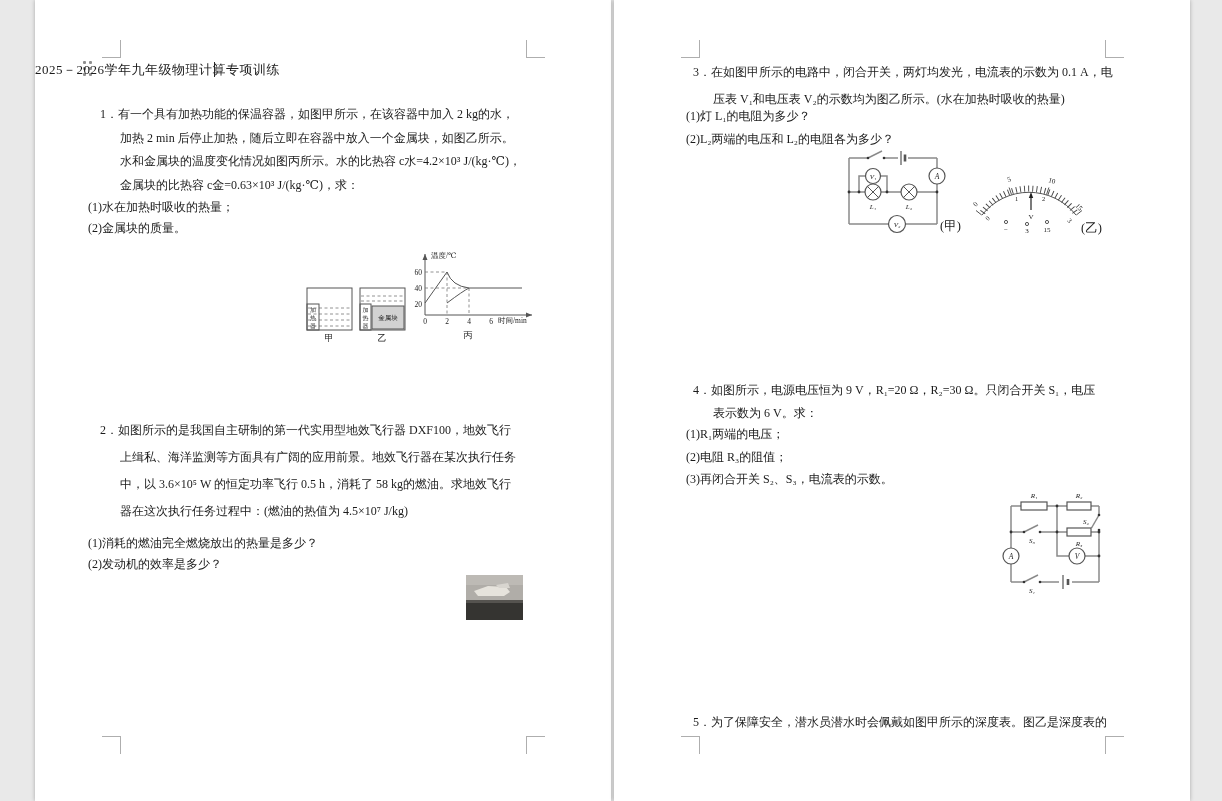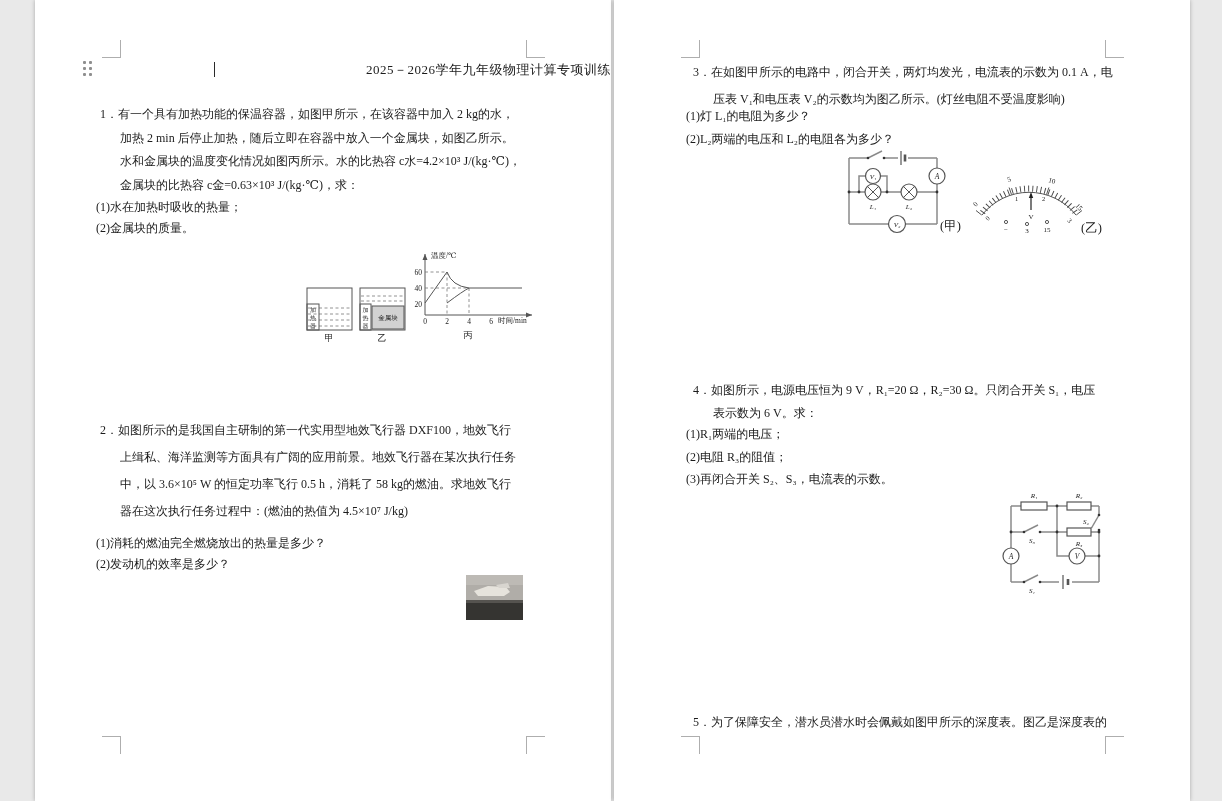--- a/index.html
+++ b/index.html
@@ -14,34 +14,34 @@
     box-shadow:0 0 4px rgba(0,0,0,.28);
   }
   #page-1{left:35px;}
   #page-2{left:614px;}
   .cmark{position:absolute;width:18px;height:17px;pointer-events:none;}
   .cmark.tl{border-right:1px solid #aeaeae;border-bottom:1px solid #aeaeae;left:67px;top:40px;}
   .cmark.tr{border-left:1px solid #aeaeae;border-bottom:1px solid #aeaeae;left:491px;top:40px;}
   .cmark.bl{border-right:1px solid #aeaeae;border-top:1px solid #aeaeae;left:67px;top:736px;}
   .cmark.br{border-left:1px solid #aeaeae;border-top:1px solid #aeaeae;left:491px;top:736px;}
   .doc-title{
-    position:absolute;left:0;top:61px;width:576px;text-align:right;
+    position:absolute;left:0;top:61px;width:576px;text-align:left;
     font-size:13px;letter-spacing:.5px;white-space:nowrap;
   }
   .caret{position:absolute;left:179px;top:62px;width:1px;height:15px;background:#2a2a2a;}
   .drag-handle{position:absolute;left:48px;top:61px;width:11px;height:18px;
     display:grid;grid-template-columns:3px 3px;grid-auto-rows:3px;gap:3px 3px;}
   .drag-handle i{background:#8f8f8f;border-radius:1px;}
   .para{position:absolute;font-size:12px;}
   .para .ln{white-space:nowrap;}
   .hang .ln{margin-left:20px;}
   .hang .ln:first-child{margin-left:0;}
   .lh23{line-height:23.5px;}
   .lh27{line-height:27px;}
-  .lh21{line-height:21px;margin-left:8px;}
+  .lh21{line-height:21px;}
   .lh22{line-height:22.5px;}
   .figcap{position:absolute;font-size:12.5px;white-space:nowrap;}
   svg text{font-family:"Liberation Serif","DejaVu Serif",serif;fill:#222;}
   svg .wire{stroke:#8a8a8a;stroke-width:1.5;fill:none;}
   svg .comp{stroke:#555;stroke-width:1.2;fill:#fff;}
   svg .thin{stroke:#555;stroke-width:1;fill:none;}
   svg .dash{stroke:#777;stroke-width:.8;stroke-dasharray:3 2.5;fill:none;}
   svg .nd{fill:#333;}
 </style>
 </head>
@@ -146,21 +146,21 @@
 </div>
 
 <div class="page" id="page-2">
   <div class="cmark tl"></div>
   <div class="cmark tr"></div>
   <div class="cmark bl"></div>
   <div class="cmark br"></div>
 
   <div class="para hang lh27" style="left:79px;top:59px;">
     <div class="ln">3．在如图甲所示的电路中，闭合开关，两灯均发光，电流表的示数为 0.1 A，电</div>
-    <div class="ln">压表 V₁和电压表 V₂的示数均为图乙所示。(灯丝电阻不受温度影响)</div>
+    <div class="ln">压表 V₁和电压表 V₂的示数均为图乙所示。(水在加热时吸收的热量)</div>
   </div>
   <div class="para lh22" style="left:72px;top:105px;">
     <div class="ln">(1)灯 L₁的电阻为多少？</div>
     <div class="ln">(2)L₂两端的电压和 L₂的电阻各为多少？</div>
   </div>
 
   <svg style="position:absolute;left:223px;top:146px;" width="135" height="92" viewBox="0 0 135 92">
     <path d="M12,12 H30 M47,12 H61 M71,12 H100 M12,12 V78 M100,12 V22 M100,38 V78 M12,78 H51 M69,78 H100" class="wire"></path>
     <line x1="31" y1="12" x2="45" y2="5" class="wire"></line>
     <circle cx="31" cy="12" r="1.3" class="nd"></circle>

